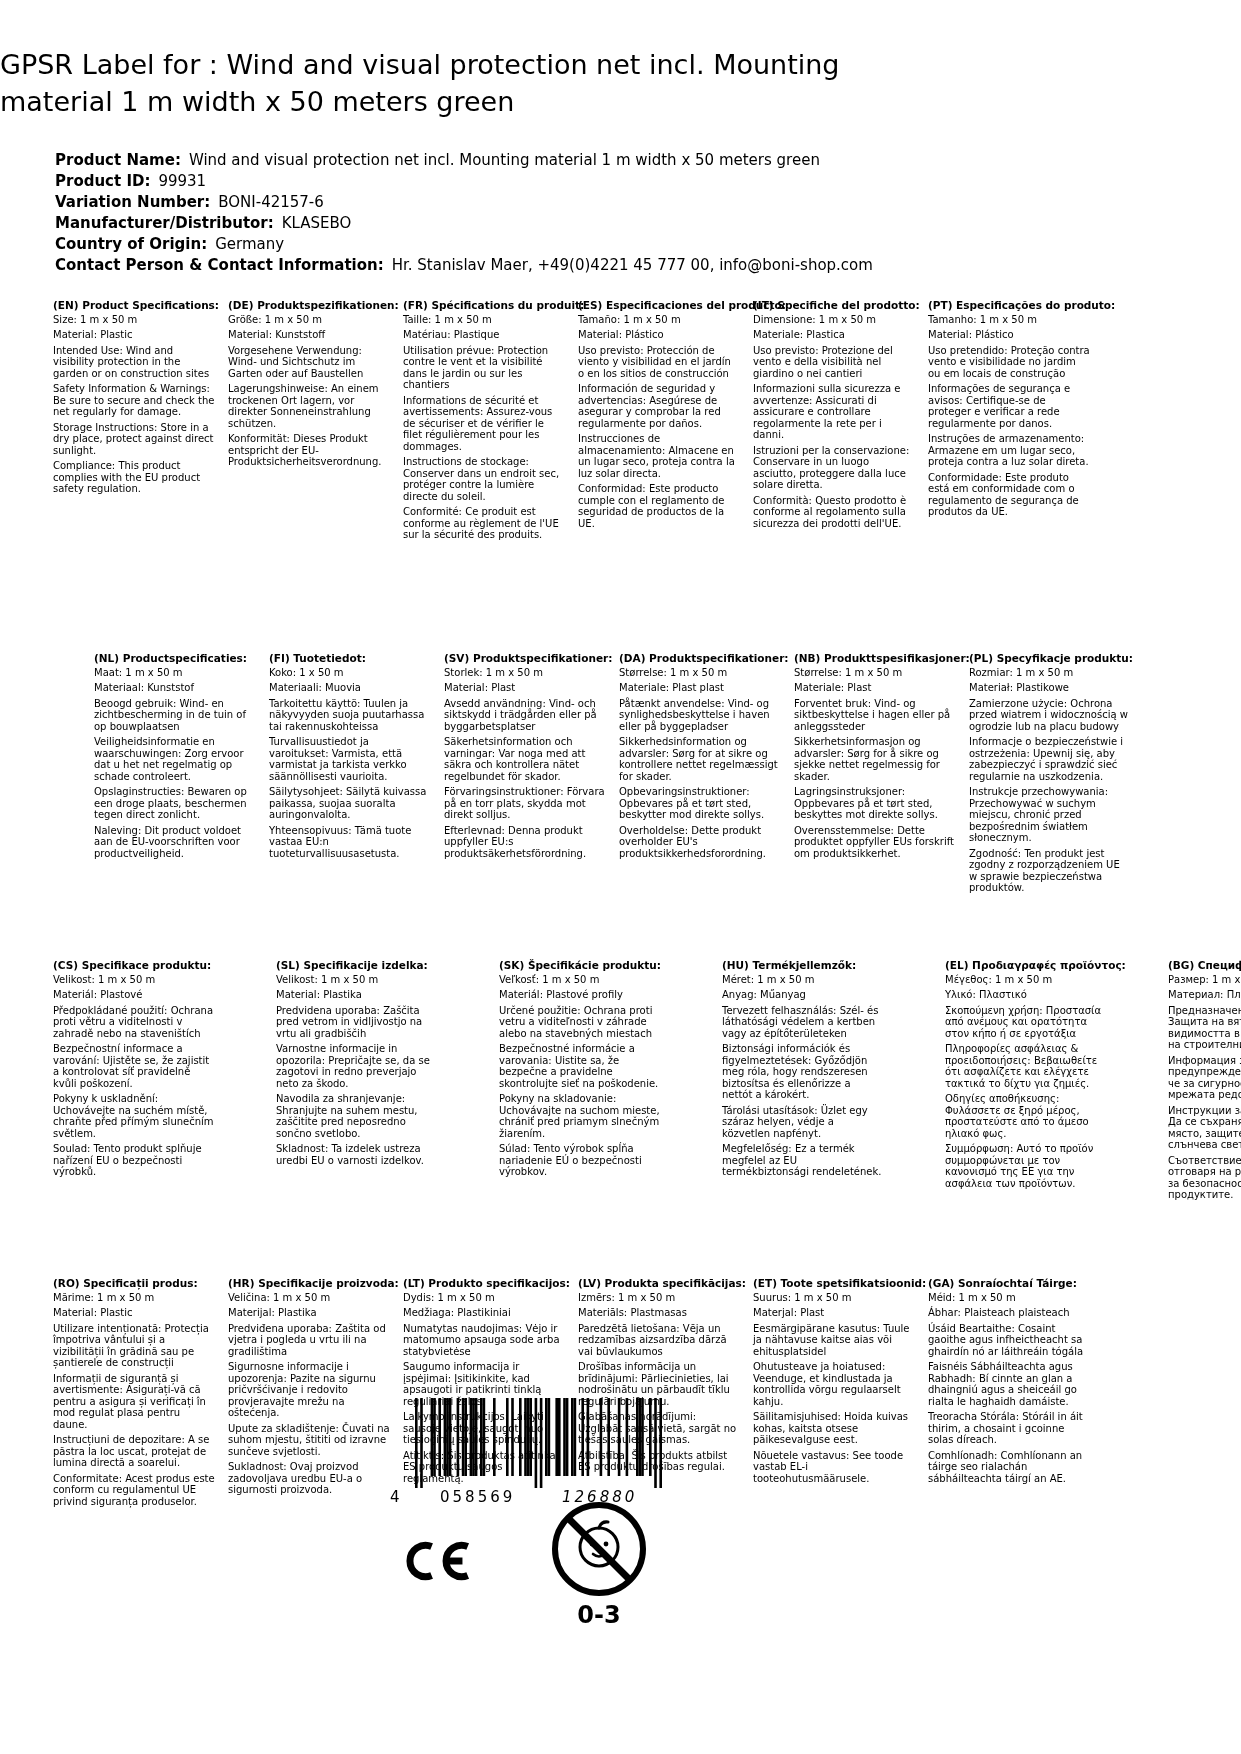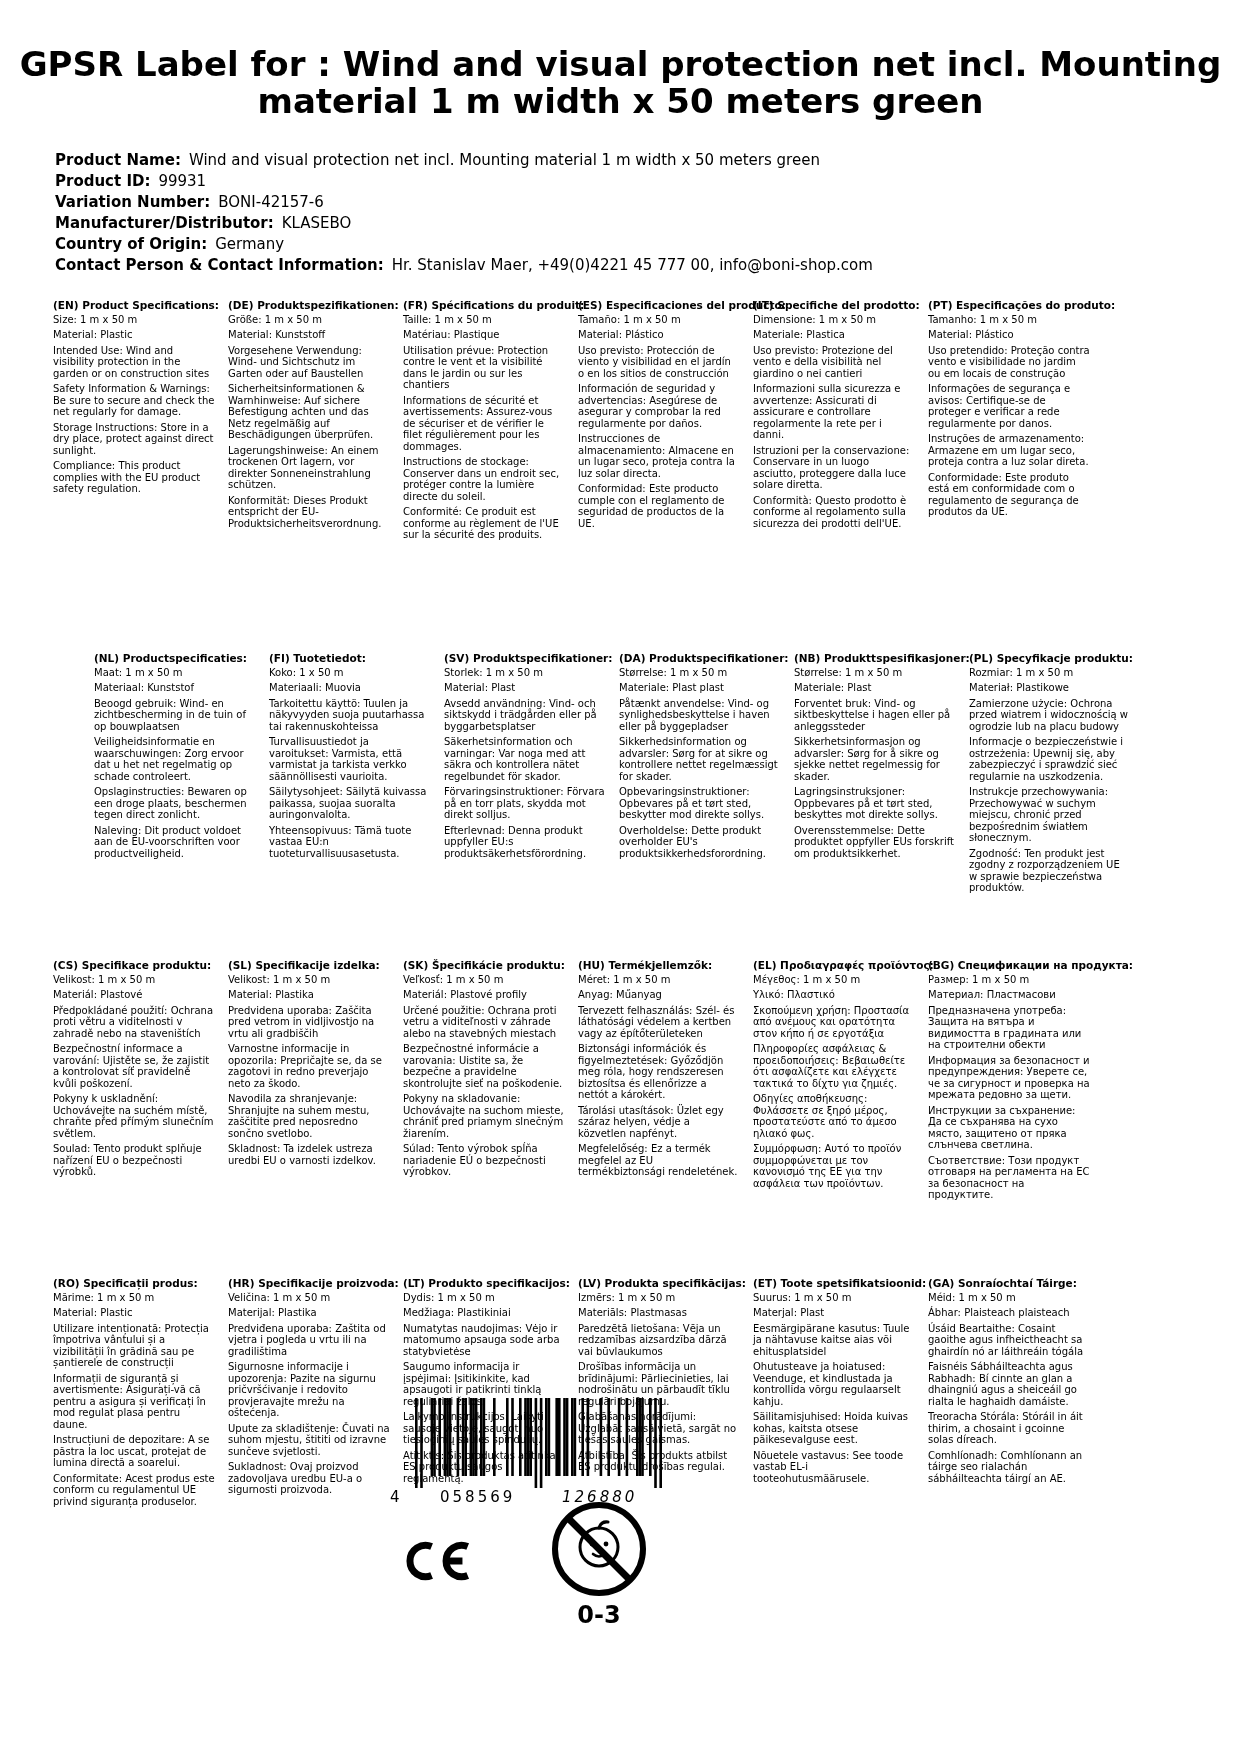--- a/index.html
+++ b/index.html
@@ -6,21 +6,21 @@
   html,body { background:#fff; }
   body {
     width:1241px; height:1754px;
     color:#000;
     font-family:"DejaVu Sans", sans-serif;
   }
   .page { position:relative; width:1241px; height:1754px; background:#fff; overflow:hidden; }
 
   .title {
     position:absolute; top:46px; left:0; width:100%;
-    text-align:center; font-size:34px; font-weight:bold; line-height:37px;
+    font-size:27px; font-weight:normal; line-height:37px;
   }
 
   .product-info { position:absolute; left:55px; top:150px; font-size:15px; line-height:21px; }
   .info-line { white-space:nowrap; }
   .info-label { font-weight:bold; }
   .info-value { margin-left:8px; }
 
   #specs-grid { position:absolute; left:53px; top:300px; width:1110px; z-index:2; }
   .spec-row { display:flex; align-items:flex-start; }
   .spec-cell { flex:0 0 175px; width:175px; padding-right:13px; font-size:10px; line-height:11.5px; }
@@ -79,21 +79,20 @@
           <p>Intended Use: Wind and visibility protection in the garden or on construction sites</p>
           <p>Safety Information &amp; Warnings: Be sure to secure and check the net regularly for damage.</p>
           <p>Storage Instructions: Store in a dry place, protect against direct sunlight.</p>
           <p>Compliance: This product complies with the EU product safety regulation.</p>
         </div>
         <div class="spec-cell">
           <div class="spec-heading">(DE) Produktspezifikationen:</div>
           <p>Größe: 1 m x 50 m</p>
           <p>Material: Kunststoff</p>
           <p>Vorgesehene Verwendung: Wind- und Sichtschutz im Garten oder auf Baustellen</p>
-          <p>Sicherheitsinformationen &amp; Warnhinweise: Auf sichere Befestigung achten und das Netz regelmäßig auf Beschädigungen überprüfen.</p>
           <p>Lagerungshinweise: An einem trockenen Ort lagern, vor direkter Sonneneinstrahlung schützen.</p>
           <p>Konformität: Dieses Produkt entspricht der EU-Produktsicherheitsverordnung.</p>
         </div>
         <div class="spec-cell">
           <div class="spec-heading">(FR) Spécifications du produit:</div>
           <p>Taille: 1 m x 50 m</p>
           <p>Matériau: Plastique</p>
           <p>Utilisation prévue: Protection contre le vent et la visibilité dans le jardin ou sur les chantiers</p>
           <p>Informations de sécurité et avertissements: Assurez-vous de sécuriser et de vérifier le filet régulièrement pour les dommages.</p>
           <p>Instructions de stockage: Conserver dans un endroit sec, protéger contre la lumière directe du soleil.</p>
@@ -176,21 +175,21 @@
         <div class="spec-cell">
           <div class="spec-heading">(PL) Specyfikacje produktu:</div>
           <p>Rozmiar: 1 m x 50 m</p>
           <p>Materiał: Plastikowe</p>
           <p>Zamierzone użycie: Ochrona przed wiatrem i widocznością w ogrodzie lub na placu budowy</p>
           <p>Informacje o bezpieczeństwie i ostrzeżenia: Upewnij się, aby zabezpieczyć i sprawdzić sieć regularnie na uszkodzenia.</p>
           <p>Instrukcje przechowywania: Przechowywać w suchym miejscu, chronić przed bezpośrednim światłem słonecznym.</p>
           <p>Zgodność: Ten produkt jest zgodny z rozporządzeniem UE w sprawie bezpieczeństwa produktów.</p>
         </div>
       </div>
-      <div class="spec-row" style="min-height: 318px;">
+      <div class="spec-row" style="min-height: 318px; gap: 48px;">
         <div class="spec-cell">
           <div class="spec-heading">(CS) Specifikace produktu:</div>
           <p>Velikost: 1 m x 50 m</p>
           <p>Materiál: Plastové</p>
           <p>Předpokládané použití: Ochrana proti větru a viditelnosti v zahradě nebo na staveništích</p>
           <p>Bezpečnostní informace a varování: Ujistěte se, že zajistit a kontrolovat síť pravidelně kvůli poškození.</p>
           <p>Pokyny k uskladnění: Uchovávejte na suchém místě, chraňte před přímým slunečním světlem.</p>
           <p>Soulad: Tento produkt splňuje nařízení EU o bezpečnosti výrobků.</p>
         </div>
         <div class="spec-cell">

